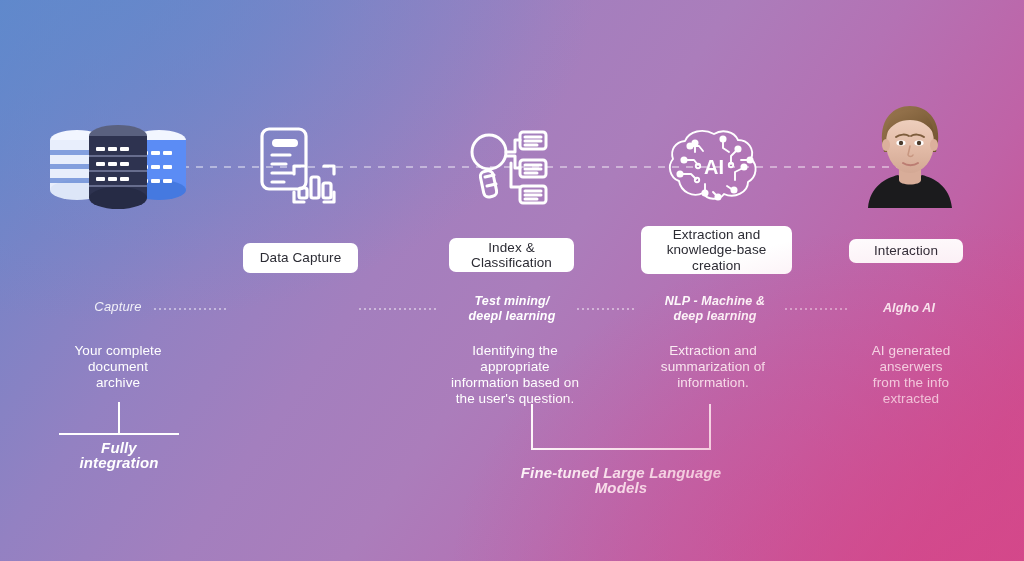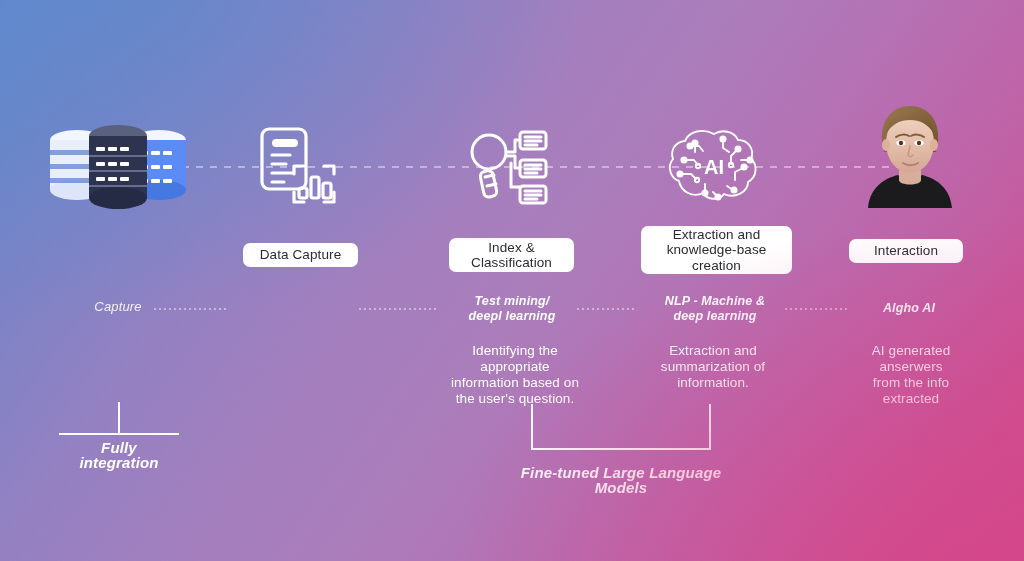--- a/index.html
+++ b/index.html
@@ -79,21 +79,21 @@
     line-height: 15.5px;
     letter-spacing: .1px;
     text-align: center;
     display: flex;
     align-items: center;
     justify-content: center;
     padding: 6px 12px;
     box-sizing: border-box;
     white-space: pre-line;
   }
-  #pill-capture { left: 243px; top: 243px; width: 115px; height: 24px; }
+  #pill-capture { left: 243px; top: 243px; width: 115px; height: 30px; }
   #pill-index   { left: 449px; top: 238px; width: 125px; height: 34px; }
   #pill-ai      { left: 641px; top: 226px; width: 151px; height: 48px; }
   #pill-inter   { left: 849px; top: 239px; width: 114px; height: 24px; }
 
   
   .tech {
     position: absolute;
     text-align: center;
     color: #ffffff;
     font-size: 12.5px;
@@ -377,20 +377,23 @@
 deepl learning</div>
     <div class="tech" id="tech-nlp">NLP - Machine &amp;
 deep learning</div>
     <div class="tech" id="tech-algho">Algho AI</div>
 
     <div class="dotsep" id="sep1"></div>
     <div class="dotsep" id="sep2"></div>
     <div class="dotsep" id="sep3"></div>
     <div class="dotsep" id="sep4"></div>
 
+    <div class="desc" id="desc-db">Your complete
+document
+archive</div>
     <div class="desc" id="desc-tm">Identifying the
 appropriate
 information based on
 the user's question.</div>
     <div class="desc" id="desc-nlp">Extraction and
 summarization of
 information.</div>
     <div class="desc" id="desc-algho">AI generated
 anserwers
 from the info

